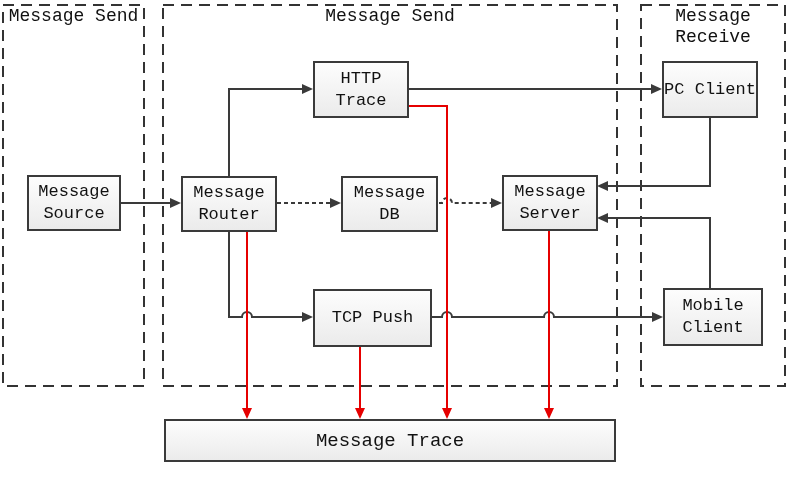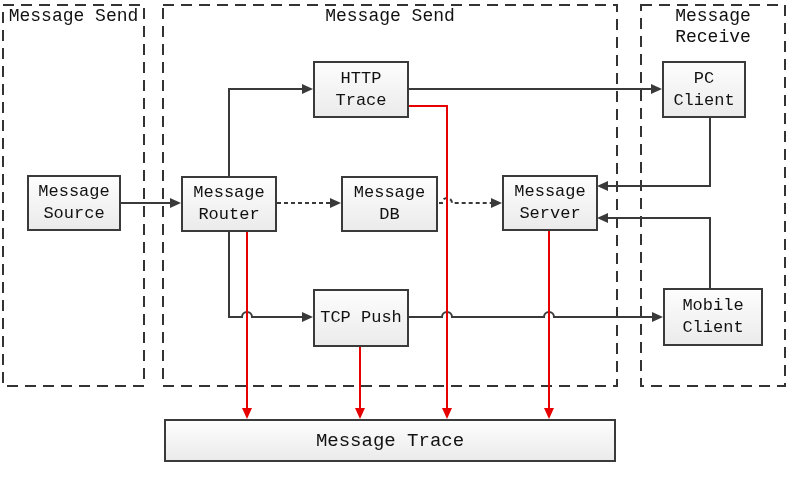--- a/index.html
+++ b/index.html
@@ -122,19 +122,19 @@
 
   <div class="node" style="left:27px;  top:175px; width:94px; height:56px;">Message
 Source</div>
   <div class="node" style="left:181px; top:176px; width:96px; height:56px;">Message
 Router</div>
   <div class="node" style="left:313px; top:61px;  width:96px; height:57px;">HTTP Trace</div>
   <div class="node" style="left:341px; top:176px; width:97px; height:56px;">Message
 DB</div>
   <div class="node" style="left:502px; top:175px; width:96px; height:56px;">Message
 Server</div>
-  <div class="node" style="left:313px; top:289px; width:96px; height:58px;">TCP Push</div>
-  <div class="node" style="left:662px; top:61px;  width:84px; height:57px;">PC Client</div>
+  <div class="node" style="left:313px; top:289px; width:119px; height:58px;">TCP Push</div>
+  <div class="node" style="left:662px; top:61px;  width:96px; height:57px;">PC Client</div>
   <div class="node" style="left:663px; top:288px; width:100px; height:58px;">Mobile
 Client</div>
   <div class="node wide" style="left:164px; top:419px; width:452px; height:43px;">Message Trace</div>
 
 </div>
 
 </body></html>

